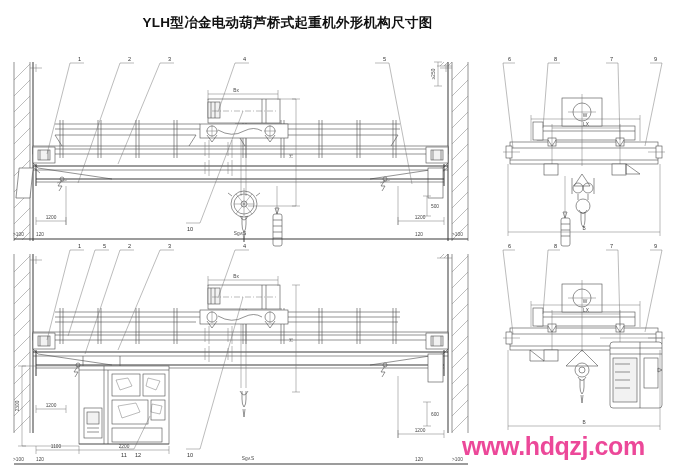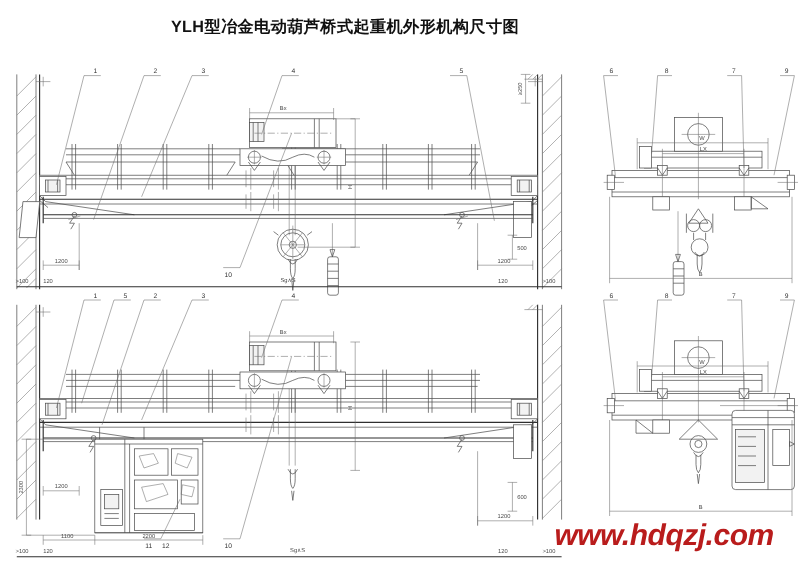--- a/index.html
+++ b/index.html
@@ -12,21 +12,21 @@
   .ln{stroke:#4c4c4c;stroke-width:.6;fill:none;}
   .lnt{stroke:#6a6a6a;stroke-width:.45;fill:none;}
   .lnh{stroke:#2f2f2f;stroke-width:.95;fill:none;}
   .dim{stroke:#6a6a6a;stroke-width:.45;fill:none;}
   .hatch{stroke:#7d7d7d;stroke-width:.5;fill:none;}
   .fillw{fill:#ffffff;}
   .fillg{fill:#f2f2f2;}
   .cal{font-family:"Liberation Sans",sans-serif;font-size:5.6px;fill:#333;}
   .dimtxt{font-family:"Liberation Sans",sans-serif;font-size:4.8px;fill:#4a4a4a;}
   #wm{position:absolute;left:462px;top:432px;font-size:25px;font-weight:bold;
-      font-style:italic;color:#b91c1c;letter-spacing:-.4px;
+      color:#ec4899;letter-spacing:-.4px;
       font-family:"Liberation Sans",sans-serif;white-space:nowrap;}
 </style>
 </head>
 <body>
 
 <div id="title">YLH型冶金电动葫芦桥式起重机外形机构尺寸图</div>
 
 <div id="sheet">
 <svg width="675" height="432" viewBox="0 0 675 432">
 

